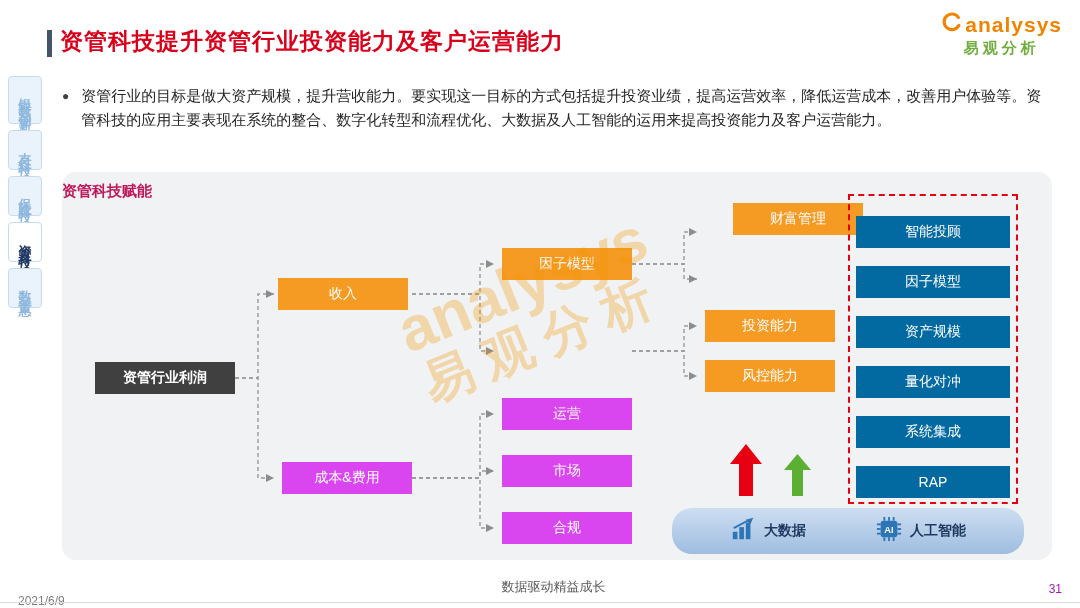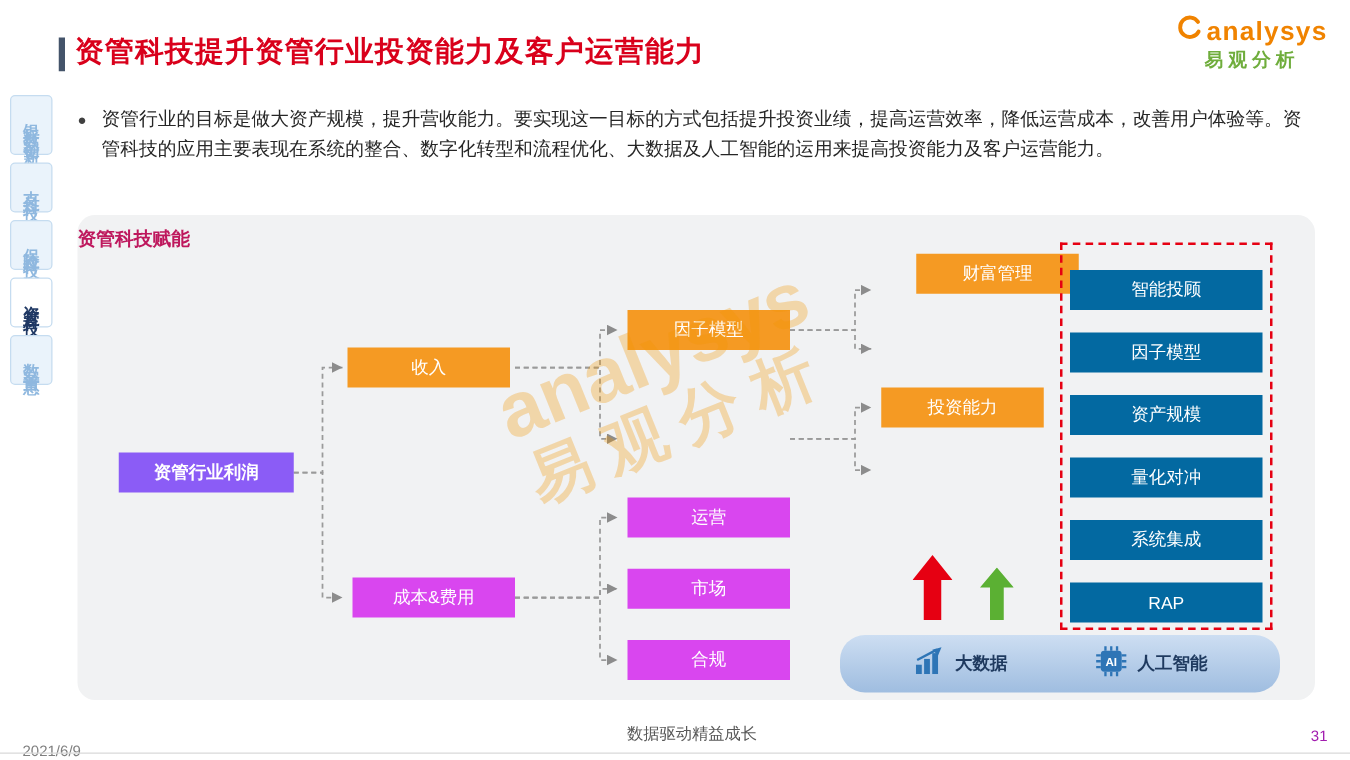--- a/index.html
+++ b/index.html
@@ -28,21 +28,21 @@
 
   
   .diagram{position:absolute;left:62px;top:172px;width:990px;height:388px;background:#F1F2F3;border-radius:14px;}
   .diagram-title{position:absolute;top:10px;left:0;width:100%;font-size:15px;font-weight:bold;color:#be185d;}
   .connectors{position:absolute;left:0;top:0;width:990px;height:388px;}
 
   .node{position:absolute;width:130px;height:32px;display:flex;align-items:center;justify-content:center;
     color:#ffffff;font-size:14px;white-space:nowrap;}
   .node.orange{background:#F59A23;}
   .node.gray{background:#d946ef;}
-  .node.blue{background:#8b5cf6;font-weight:bold;}
+  .node.blue{background:#404040;font-weight:bold;}
   .n-profit{left:33px;top:190px;width:140px;}
   .n-income{left:216px;top:106px;}
   .n-cost{left:220px;top:290px;}
   .n-asset{left:440px;top:76px;}
   .n-fee{left:440px;top:163px;}
   .n-oper{left:440px;top:226px;}
   .n-market{left:440px;top:283px;}
   .n-comp{left:440px;top:340px;}
   .n-wealth{left:643px;top:31px;margin-left:28px;}
   .n-passive{left:643px;top:91px;}
@@ -144,20 +144,21 @@
 
     <div class="node blue n-profit">资管行业利润</div>
     <div class="node orange n-income">收入</div>
     <div class="node gray n-cost">成本&amp;费用</div>
     <div class="node orange n-asset">因子模型</div>
     <div class="node gray n-oper">运营</div>
     <div class="node gray n-market">市场</div>
     <div class="node gray n-comp">合规</div>
     <div class="node orange n-wealth">财富管理</div>
     <div class="node orange n-invest">投资能力</div>
+    <div class="node orange n-risk">风控能力</div>
 
     <div class="tech-panel">
       <div class="tech-item">智能投顾</div>
       <div class="tech-item">因子模型</div>
       <div class="tech-item">资产规模</div>
       <div class="tech-item">量化对冲</div>
       <div class="tech-item">系统集成</div>
       <div class="tech-item">RAP</div>
     </div>
 

